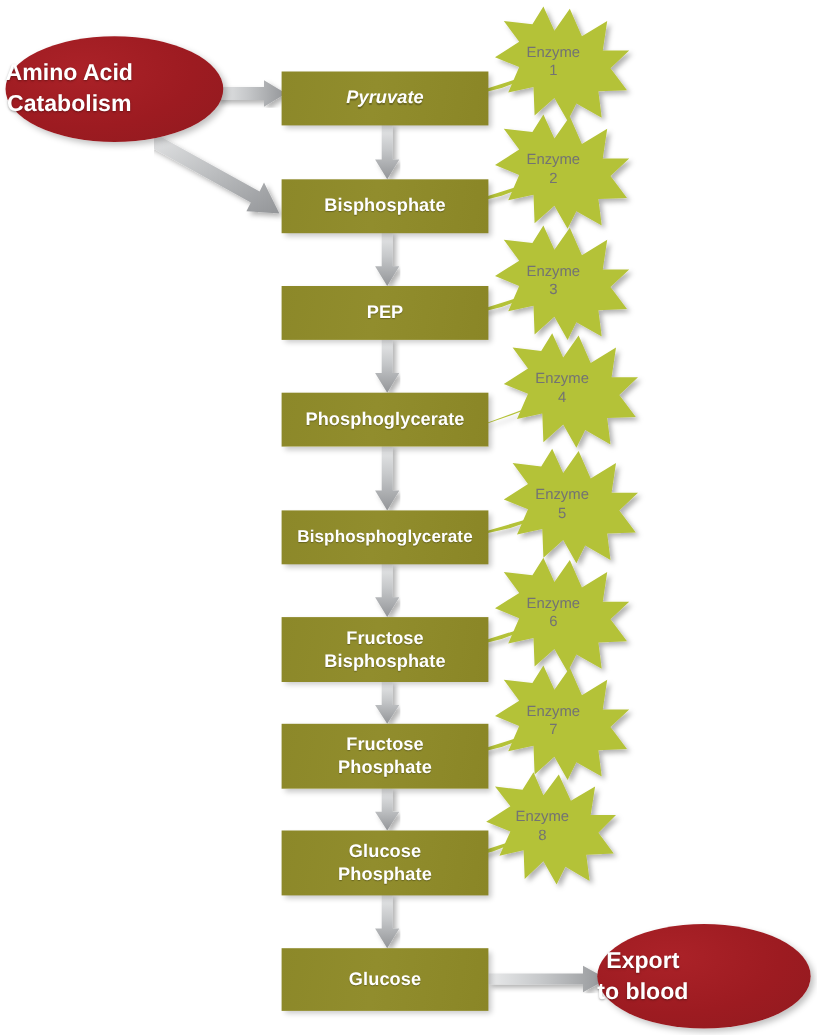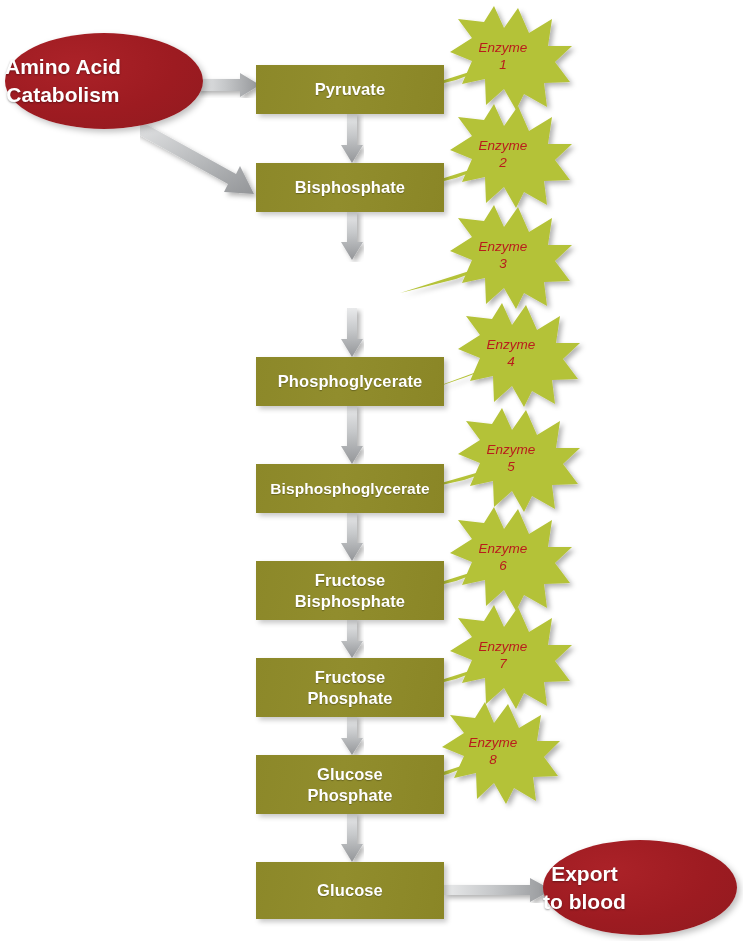--- a/index.html
+++ b/index.html
@@ -59,27 +59,26 @@
     position: absolute;
     z-index: 4;
   }
   .enzyme svg { display: block; overflow: visible; }
   .enzyme .etext {
     position: absolute;
     left: 0; right: 0;
     top: 50%;
     transform: translateY(-50%);
     text-align: center;
-    color: #b91c1c;
+    color: #737373;
     font-size: 13.5px;
     line-height: 16.5px;
     font-weight: normal;
     white-space: pre-line;
     pointer-events: none;
-    font-style: italic;
   }
 
   
   .arrow-v { position: absolute; z-index: 2; }
   .arrow-h { position: absolute; z-index: 2; }
   .arrow-d { position: absolute; z-index: 2; }
 </style>
 </head>
 <body>
 
@@ -222,28 +221,31 @@
         <path d="M0,86 L116,48 L54,72 Z" fill="#b4c237"></path>
         <path d="M114,2 L125,26 L147,13 L143,39 L166,39 L150,55 L164,74 L139,75 L142,99
                  L120,86 L112,102 L100,81 L83,97 L82,71 L60,76 L70,54 L48,45 L70,31
                  L56,13 L81,16 L91,0 L100,21 Z" fill="#b4c237"></path>
       </g>
     </svg>
     <div class="etext" style="left:42px; right:10px; top:49px;">Enzyme
 8</div>
   </div>
 
-  <div class="metabolite" style="left:256px; top:65px; width:188px; height:49px;">
+  <div class="metabolite" style="left:256px; top:65px; width:188px; height:49px;font-style:italic;">
     <span class="mlabel">Pyruvate</span>
   </div>
 
   <div class="metabolite" style="left:256px; top:163px; width:188px; height:49px;">
     <span class="mlabel">Bisphosphate</span>
   </div>
 
+  <div class="metabolite" style="left:256px; top:260px; width:188px; height:49px;">
+    <span class="mlabel">PEP</span>
+  </div>
 
   <div class="metabolite" style="left:256px; top:464px; width:188px; height:49px; font-size:15.5px;">
     <span class="mlabel">Bisphosphoglycerate</span>
   </div>
 
   <div class="metabolite" style="left:256px; top:357px; width:188px; height:49px;">
     <span class="mlabel">Phosphoglycerate</span>
   </div>
 
   <div class="metabolite" style="left:256px; top:561px; width:188px; height:59px;">

